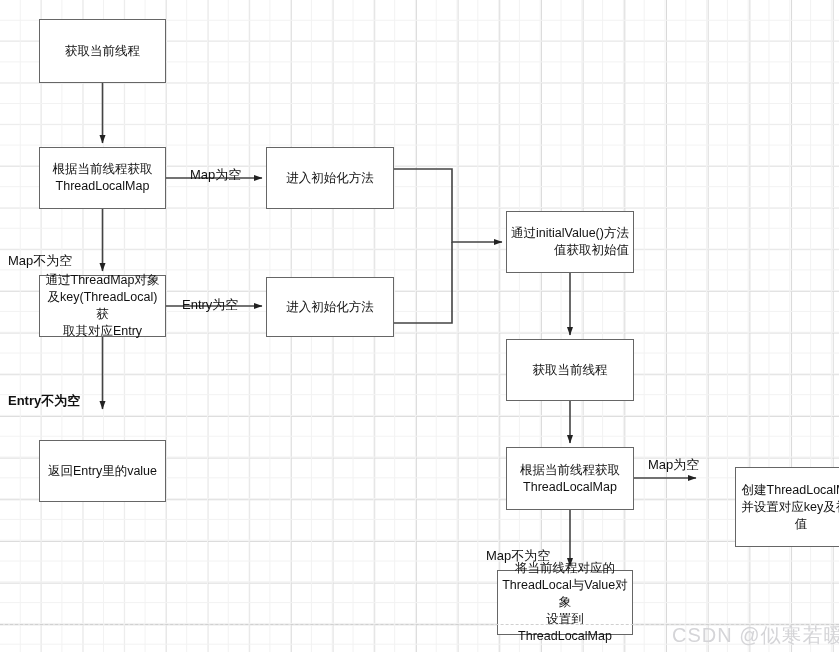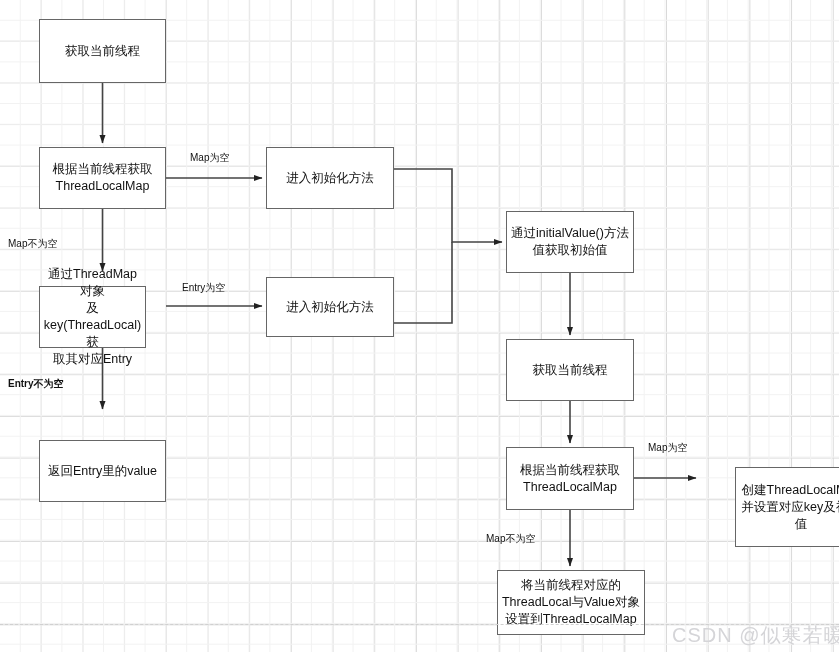--- a/index.html
+++ b/index.html
@@ -44,26 +44,27 @@
     text-align: center;
     color: #111111;
     font-size: 12.5px;
     line-height: 17px;
     font-family: "Liberation Sans", sans-serif;
     white-space: pre-line;
     padding: 0 2px;
   }
   .edge-label {
     position: absolute;
-    font-size: 10px;
+    font-size: 13px;
     line-height: 15px;
     color: #111111;
     font-family: "Liberation Sans", sans-serif;
     white-space: nowrap;
     background: transparent;
+    margin-top: 17px;
   }
   .dashed-divider {
     position: absolute;
     left: 0;
     width: 839px;
     height: 0;
     border-top: 1.5px dashed #d0d0d0;
   }
   .watermark {
     position: absolute;
@@ -108,35 +109,35 @@
 
       <path d="M634,478 L696,478" marker-end="url(#arrow)"></path>
 
       <path d="M570,510 L570,566" marker-end="url(#arrow)"></path>
     </g>
   </svg>
 
   <div class="node" style="left: 39px; top: 19px; width: 127px; height: 64px;"><span>获取当前线程</span></div>
   <div class="node" style="left: 39px; top: 147px; width: 127px; height: 62px;"><span>根据当前线程获取
 ThreadLocalMap</span></div>
-  <div class="node" style="left: 39px; top: 275px; width: 107px; height: 62px; margin-top: 11px;"><span>通过ThreadMap对象
+  <div class="node" style="left: 39px; top: 275px; width: 127px; height: 62px;"><span>通过ThreadMap对象
 及key(ThreadLocal)获
 取其对应Entry</span></div>
   <div class="node" style="left: 39px; top: 413px; width: 127px; height: 62px; margin-top: 27px;"><span>返回Entry里的value</span></div>
   <div class="node" style="left: 266px; top: 147px; width: 128px; height: 62px;"><span>进入初始化方法</span></div>
   <div class="node" style="left: 266px; top: 277px; width: 128px; height: 60px;"><span>进入初始化方法</span></div>
-  <div class="node" style="left: 506px; top: 211px; width: 128px; height: 62px;"><span>通过initialValue()方法
+  <div class="node" style="left: 506px; top: 211px; width: 128px; height: 62px; text-align: right;"><span>通过initialValue()方法
 值获取初始值</span></div>
   <div class="node" style="left: 506px; top: 339px; width: 128px; height: 62px;"><span>获取当前线程</span></div>
   <div class="node" style="left: 506px; top: 447px; width: 128px; height: 63px;"><span>根据当前线程获取
 ThreadLocalMap</span></div>
   <div class="node" style="left: 700px; top: 467px; width: 132px; height: 80px; margin-left: 35px;"><span>创建ThreadLocalMap
 并设置对应key及初始
 值</span></div>
-  <div class="node" style="left: 497px; top: 570px; width: 148px; height: 65px;"><span>将当前线程对应的
+  <div class="node" style="left: 497px; top: 570px; width: 136px; height: 65px;"><span>将当前线程对应的
 ThreadLocal与Value对象
 设置到ThreadLocalMap</span></div>
 
   <div class="edge-label" style="left: 190px; top: 150px;">Map为空</div>
   <div class="edge-label" style="left: 8px; top: 236px;">Map不为空</div>
   <div class="edge-label" style="left: 182px; top: 280px;">Entry为空</div>
   <div class="edge-label" style="left: 8px; top: 376px; font-weight: bold;">Entry不为空</div>
   <div class="edge-label" style="left: 648px; top: 440px;">Map为空</div>
   <div class="edge-label" style="left: 486px; top: 531px;">Map不为空</div>
 

